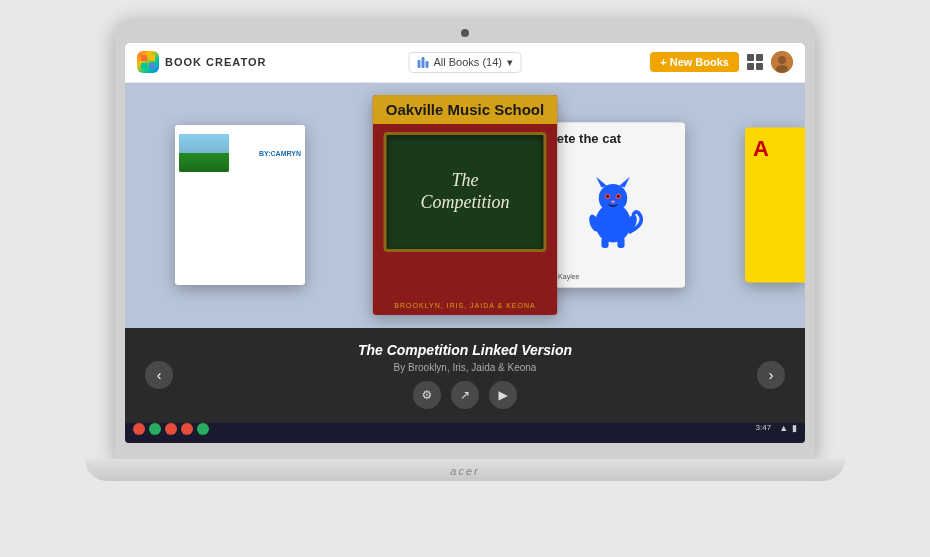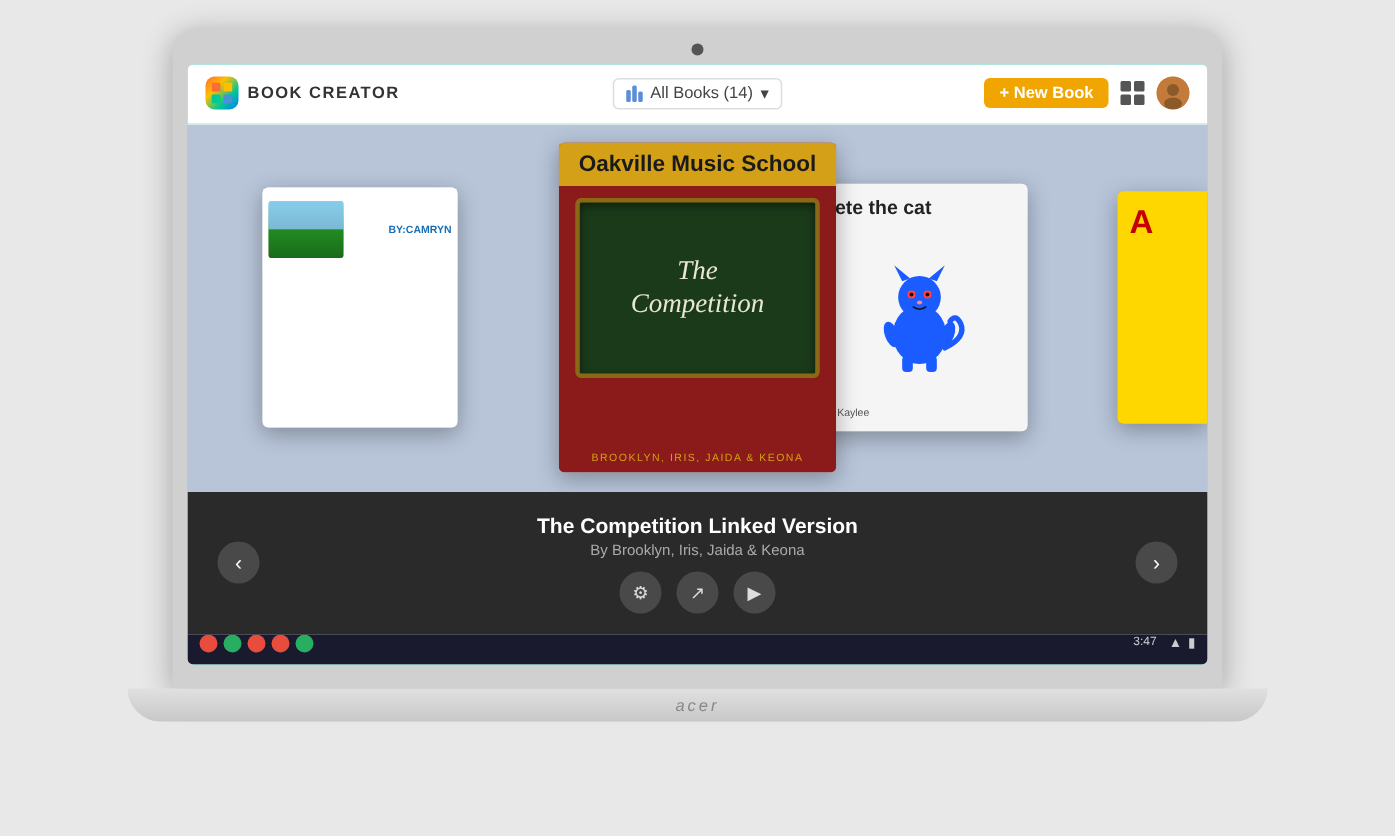--- a/index.html
+++ b/index.html
@@ -38,21 +38,21 @@
       width: 8px;
       height: 8px;
       background: #555;
       border-radius: 50%;
       margin: 0 auto 6px auto;
     }
 
     .laptop-screen-inner {
       width: 100%;
       height: 400px;
-      background: #5eead4;
+      background: #a21caf;
       border-radius: 4px;
       overflow: hidden;
       position: relative;
     }
 
     .laptop-base {
       width: 760px;
       height: 22px;
       background: linear-gradient(180deg, #e0e0e0 0%, #c8c8c8 100%);
       border-radius: 0 0 40px 40px;
@@ -427,20 +427,21 @@
       font-size: 14px;
       cursor: pointer;
     }
     .nav-arrow-left { left: 20px; }
     .nav-arrow-right { right: 20px; }
 
     .book-info-title {
       font-size: 14px;
       font-weight: bold;
       color: #fff;
+      font-style: italic;
     }
     .book-info-subtitle {
       font-size: 10px;
       color: #aaa;
     }
 
     .book-actions {
       display: flex;
       gap: 10px;
       margin-top: 4px;
@@ -506,21 +507,21 @@
               <span style="height:11px;"></span>
               <span style="height:7px;"></span>
             </div>
             <span>All Books (14)</span>
             <span>▾</span>
           </button>
         </div>
 
         <div class="header-right">
           <button class="new-book-btn">
-            <span>+ New Book</span>
+            <span>+ New Books</span>
           </button>
           <div class="grid-icon-btn">
             <span></span>
               <span></span>
               <span></span>
               <span></span>
           </div>
           <div class="avatar">
             <svg width="22" height="22" viewBox="0 0 22 22">
               <circle cx="11" cy="11" r="11" fill="#c47a3a"></circle>

